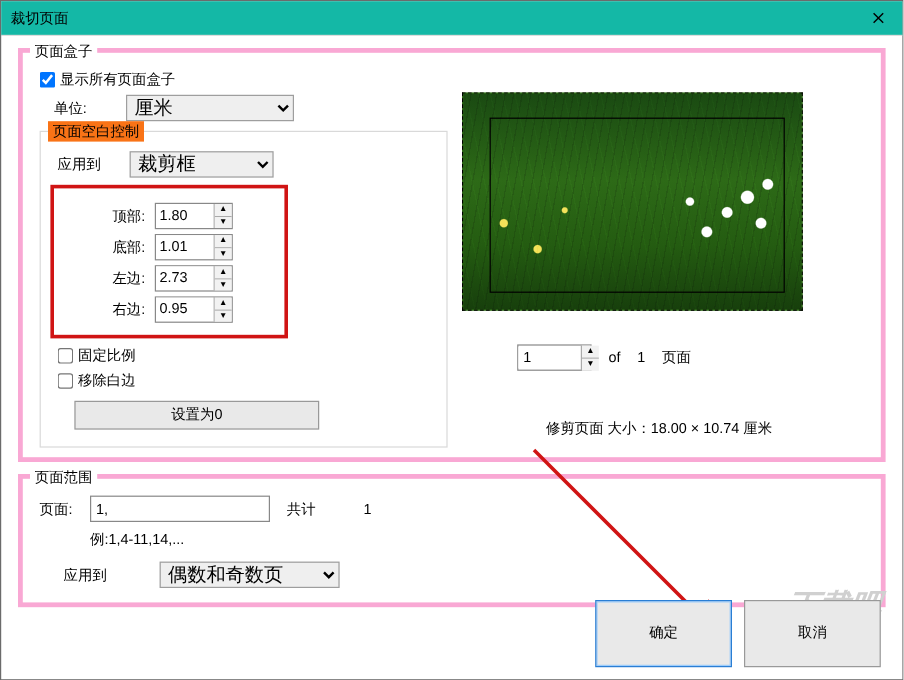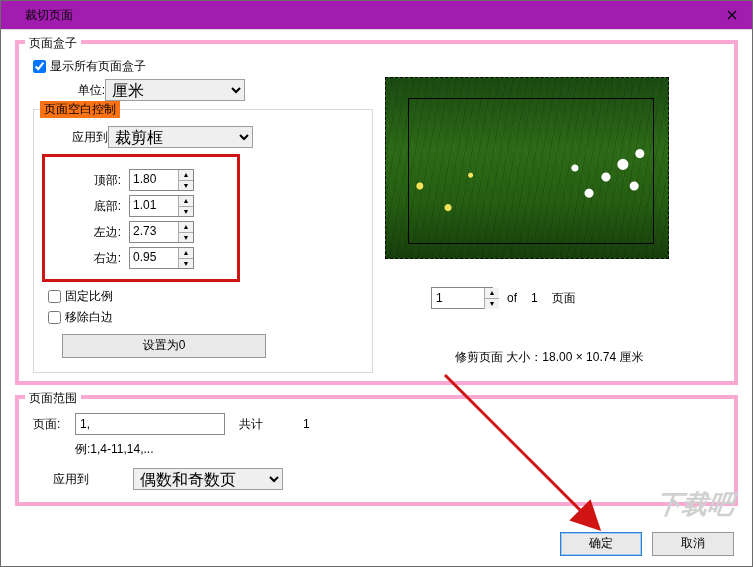--- a/index.html
+++ b/index.html
@@ -1,35 +1,35 @@
 <!DOCTYPE html>
 <html><head>
 <meta charset="utf-8">
 <style>
   html,body{margin:0;padding:0;font-family:"Microsoft YaHei","SimSun",Arial,sans-serif;font-size:12px;color:#000;background:#fff}
   .window{width:753px;height:567px;border:1px solid #6b6b6b;box-sizing:border-box;position:relative;background:#fff}
-  .titlebar{height:28px;background:#a21caf;border-bottom:1px solid #ddd;display:flex;align-items:center;justify-content:space-between;padding-left:24px}
+  .titlebar{height:28px;background:#14b8a6;border-bottom:1px solid #ddd;display:flex;align-items:center;justify-content:space-between;padding-left:8px}
   .titlebar .title{font-size:12px}
   .titlebar .close{width:40px;height:28px;display:flex;align-items:center;justify-content:center;cursor:default}
   .titlebar .close svg{width:10px;height:10px}
   .body{padding:10px 14px 0 14px}
 
   .groupbox{border:4px solid #f9a8d4;margin-bottom:10px;position:relative}
   .groupbox > .legend{position:absolute;top:-9px;left:6px;background:#fff;padding:0 4px;font-size:12px}
   .groupbox > .content{padding:10px 10px 8px 14px}
 
   .row{display:flex;align-items:center;margin:4px 0}
-  .lbl{width:60px;text-align:right}
+  .lbl{width:60px;text-align:left}
   .lbl-r{width:70px;text-align:right;padding-right:8px}
 
   input[type=checkbox]{margin:0 4px 0 0;vertical-align:middle}
 
   select{border:1px solid #9e9e9e;background:#efefef;height:22px;font-size:16px;padding:1px 2px}
   .sel-unit{width:140px}
-  .sel-apply{width:145px}
+  .sel-apply{width:120px}
 
   .spin{display:inline-flex;border:1px solid #888;height:20px}
   .spin input{border:none;width:42px;height:18px;font-size:12px;padding:0 3px;outline:none}
   .spin .btns{display:flex;flex-direction:column;border-left:1px solid #aaa}
   .spin .btns div{width:14px;height:10px;display:flex;align-items:center;justify-content:center;font-size:7px;line-height:1;background:#f2f2f2;cursor:default}
   .spin .btns div:first-child{border-bottom:1px solid #aaa}
 
   .inner-group{border:1px solid #d9d9d9;margin-top:8px;position:relative}
   .inner-group > .legend{position:absolute;top:-9px;left:6px;background:#f97316;padding:0 4px}
   .inner-group > .content{padding:12px 10px 10px 14px}
@@ -47,21 +47,21 @@
   .page-in{border:1px solid #888;width:60px;height:20px;display:flex;align-items:center}
   .page-in input{border:none;width:44px;height:18px;font-size:12px;padding:0 4px;outline:none}
   .page-in .btns{display:flex;flex-direction:column;border-left:1px solid #aaa}
   .page-in .btns div{width:14px;height:10px;display:flex;align-items:center;justify-content:center;font-size:7px;background:#f2f2f2}
   .page-in .btns div:first-child{border-bottom:1px solid #aaa}
 
   .crop-size{position:absolute;left:454px;top:348px}
   .arrow{position:absolute;left:440px;top:370px;pointer-events:none}
 
   .buttons{position:absolute;right:18px;bottom:10px;display:flex;gap:10px}
-  .buttons .btn{width:80px;padding:0}
+  .buttons .btn{width:80px;padding:16px}
   .btn-ok{border:1px solid #2a7ed4;box-shadow:0 0 0 1px #9ecdfb inset}
 
   .two-col{display:flex;gap:16px}
   .col-left{width:340px}
 
   .watermark{position:absolute;right:18px;bottom:44px;font-size:26px;color:#d0d0d0;font-style:italic;font-weight:700;pointer-events:none;user-select:none;transform:skewX(-8deg)}
 
   .example{margin:6px 0 10px 42px;color:#000000}
 
   

